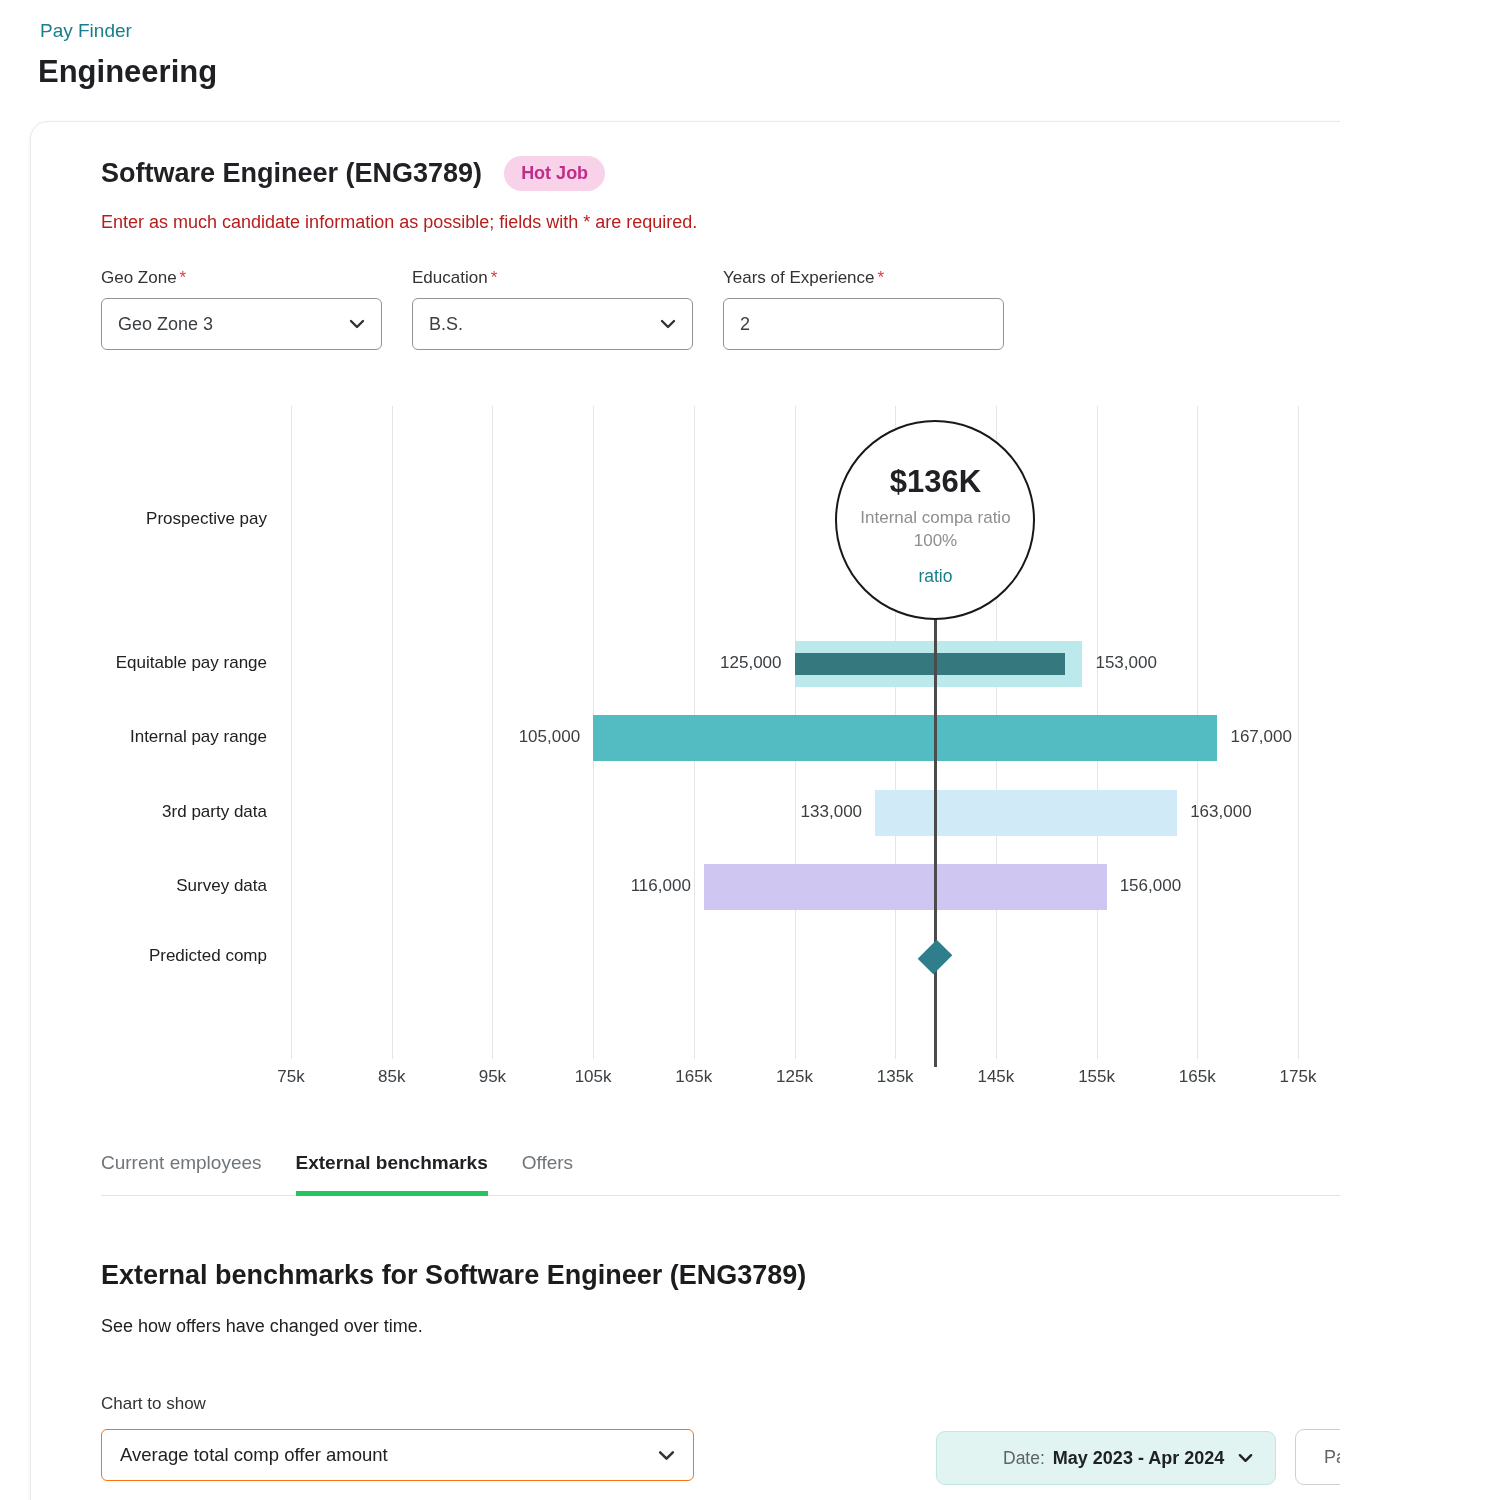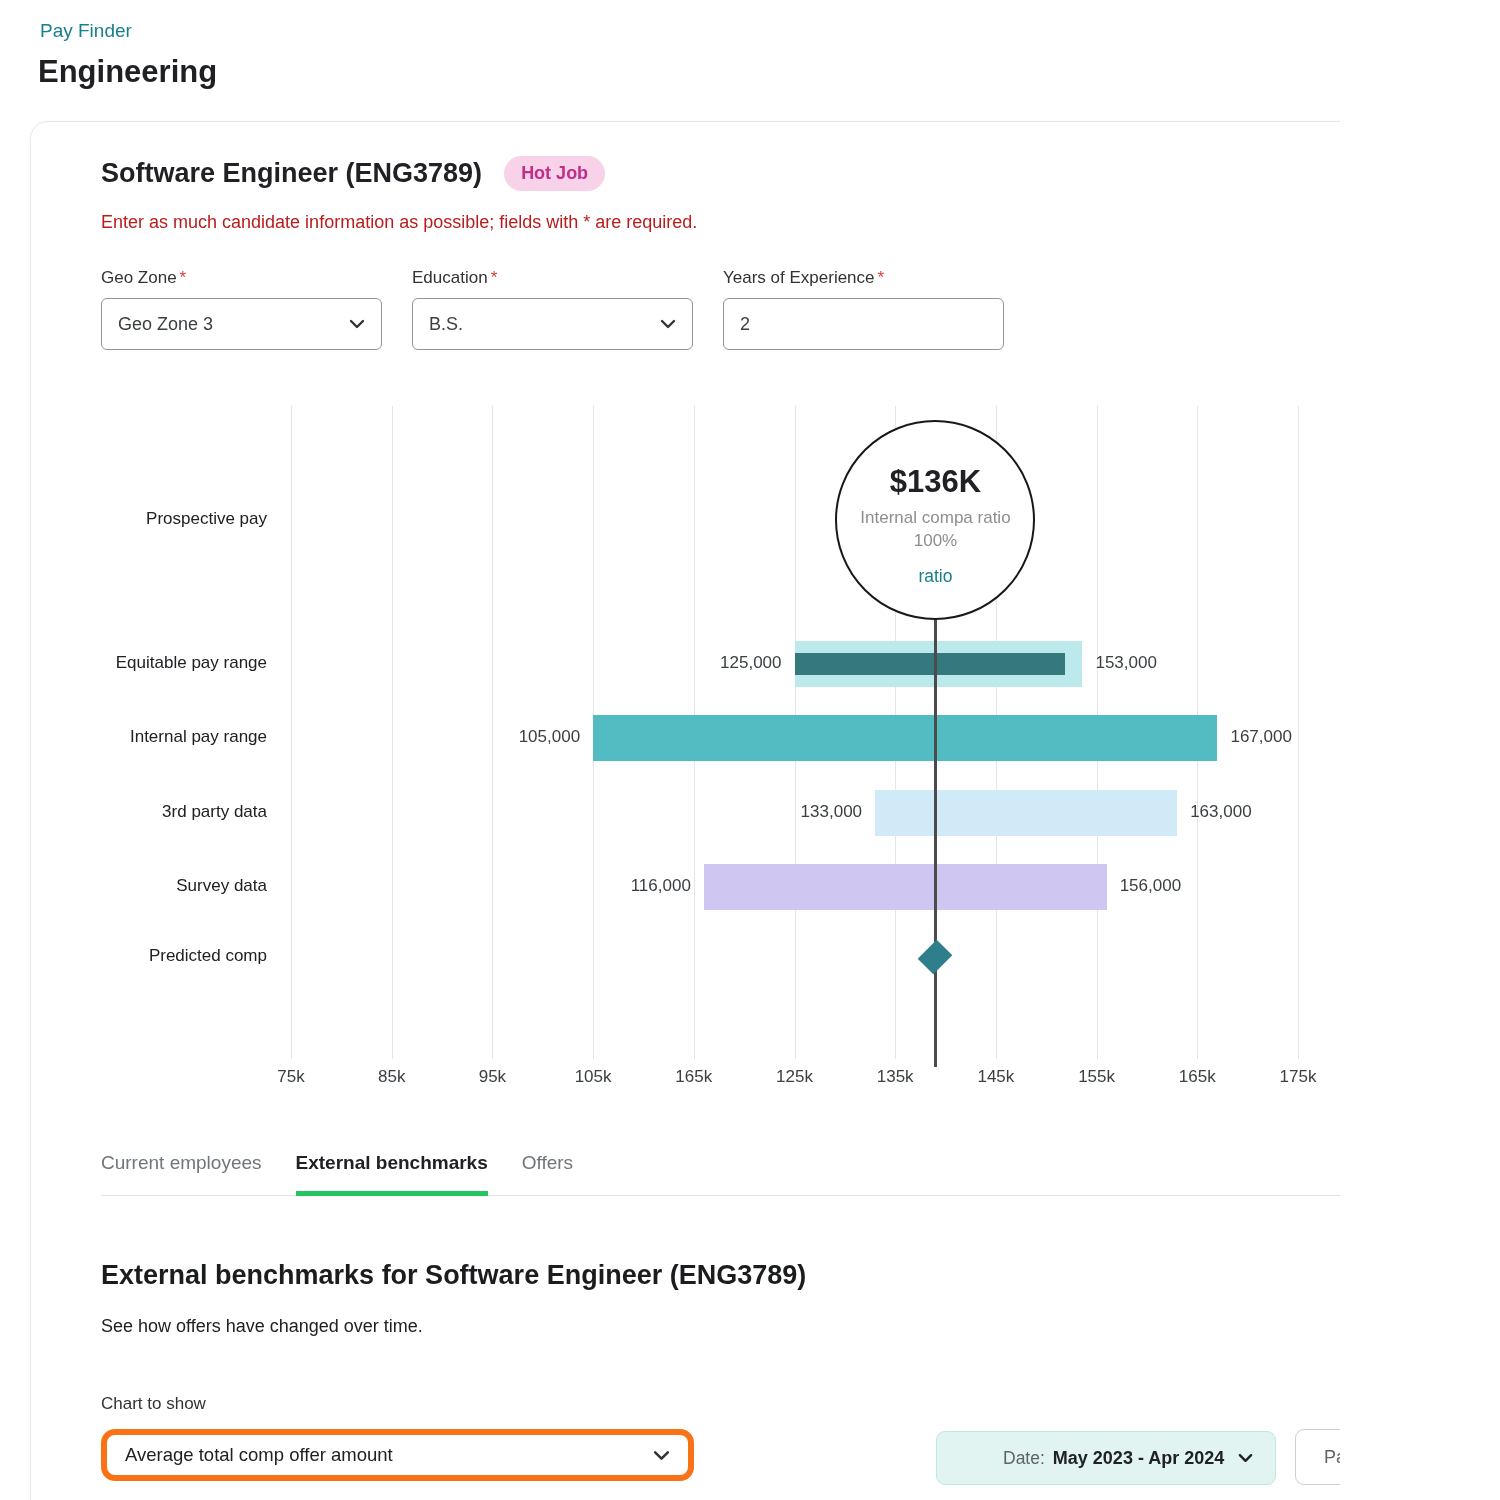--- a/index.html
+++ b/index.html
@@ -53,22 +53,22 @@
   .tabs { position:absolute; left:70px; top:1030px; width:1410px; display:flex; gap:34px;
           border-bottom:1px solid #E3E3E3; }
   .tab { font-size:19px; color:#70757A; padding-bottom:17px; cursor:pointer; }
   .tab.active { color:#202124; font-weight:700; border-bottom:5px solid #22c55e; margin-bottom:-1px; }
 
   .bench-heading { position:absolute; left:70px; top:1138px; font-size:27px; font-weight:700; color:#1B1C1E; }
   .bench-sub { position:absolute; left:70px; top:1194px; font-size:18px; color:#202124; }
 
   .controls { position:absolute; left:70px; top:1272px; width:1410px; height:120px; }
   .chart-show-label { position:absolute; left:0; top:0; font-size:17px; color:#333; }
-  .big-select { position:absolute; left:0; top:35px; width:593px; height:52px; border:6px solid #f97316;
-      border-radius:14px; background:#fff; display:flex; align-items:center; justify-content:space-between;
+  .big-select { position:absolute; left:0; top:35px; width:593px; height:52px; border:1px solid #f97316;
+      border-radius:6px; background:#fff; display:flex; align-items:center; justify-content:space-between;
       padding:0 18px; font-size:18.5px; color:#202124; cursor:pointer; }
   .date-pill { position:absolute; left:835px; top:37px; height:54px; background:#E1F4F2;
       border:1px solid #BFE7E3; border-radius:9px; display:flex; align-items:center; gap:8px;
       padding:0 22px; cursor:pointer; }
   .date-prefix { font-size:17.5px; color:#5F6368;margin-left:44px; }
   .date-value { font-size:18px; font-weight:700; color:#202124; }
   .toggle { position:absolute; left:1194px; top:35px; height:56px; border:1px solid #CFCFCF;
       border-radius:9px; overflow:hidden; display:flex; background:#fff; }
   .toggle-seg { display:flex; align-items:center; padding:0 28px; font-size:18px; color:#5F6368;
       cursor:pointer; white-space:nowrap; }

